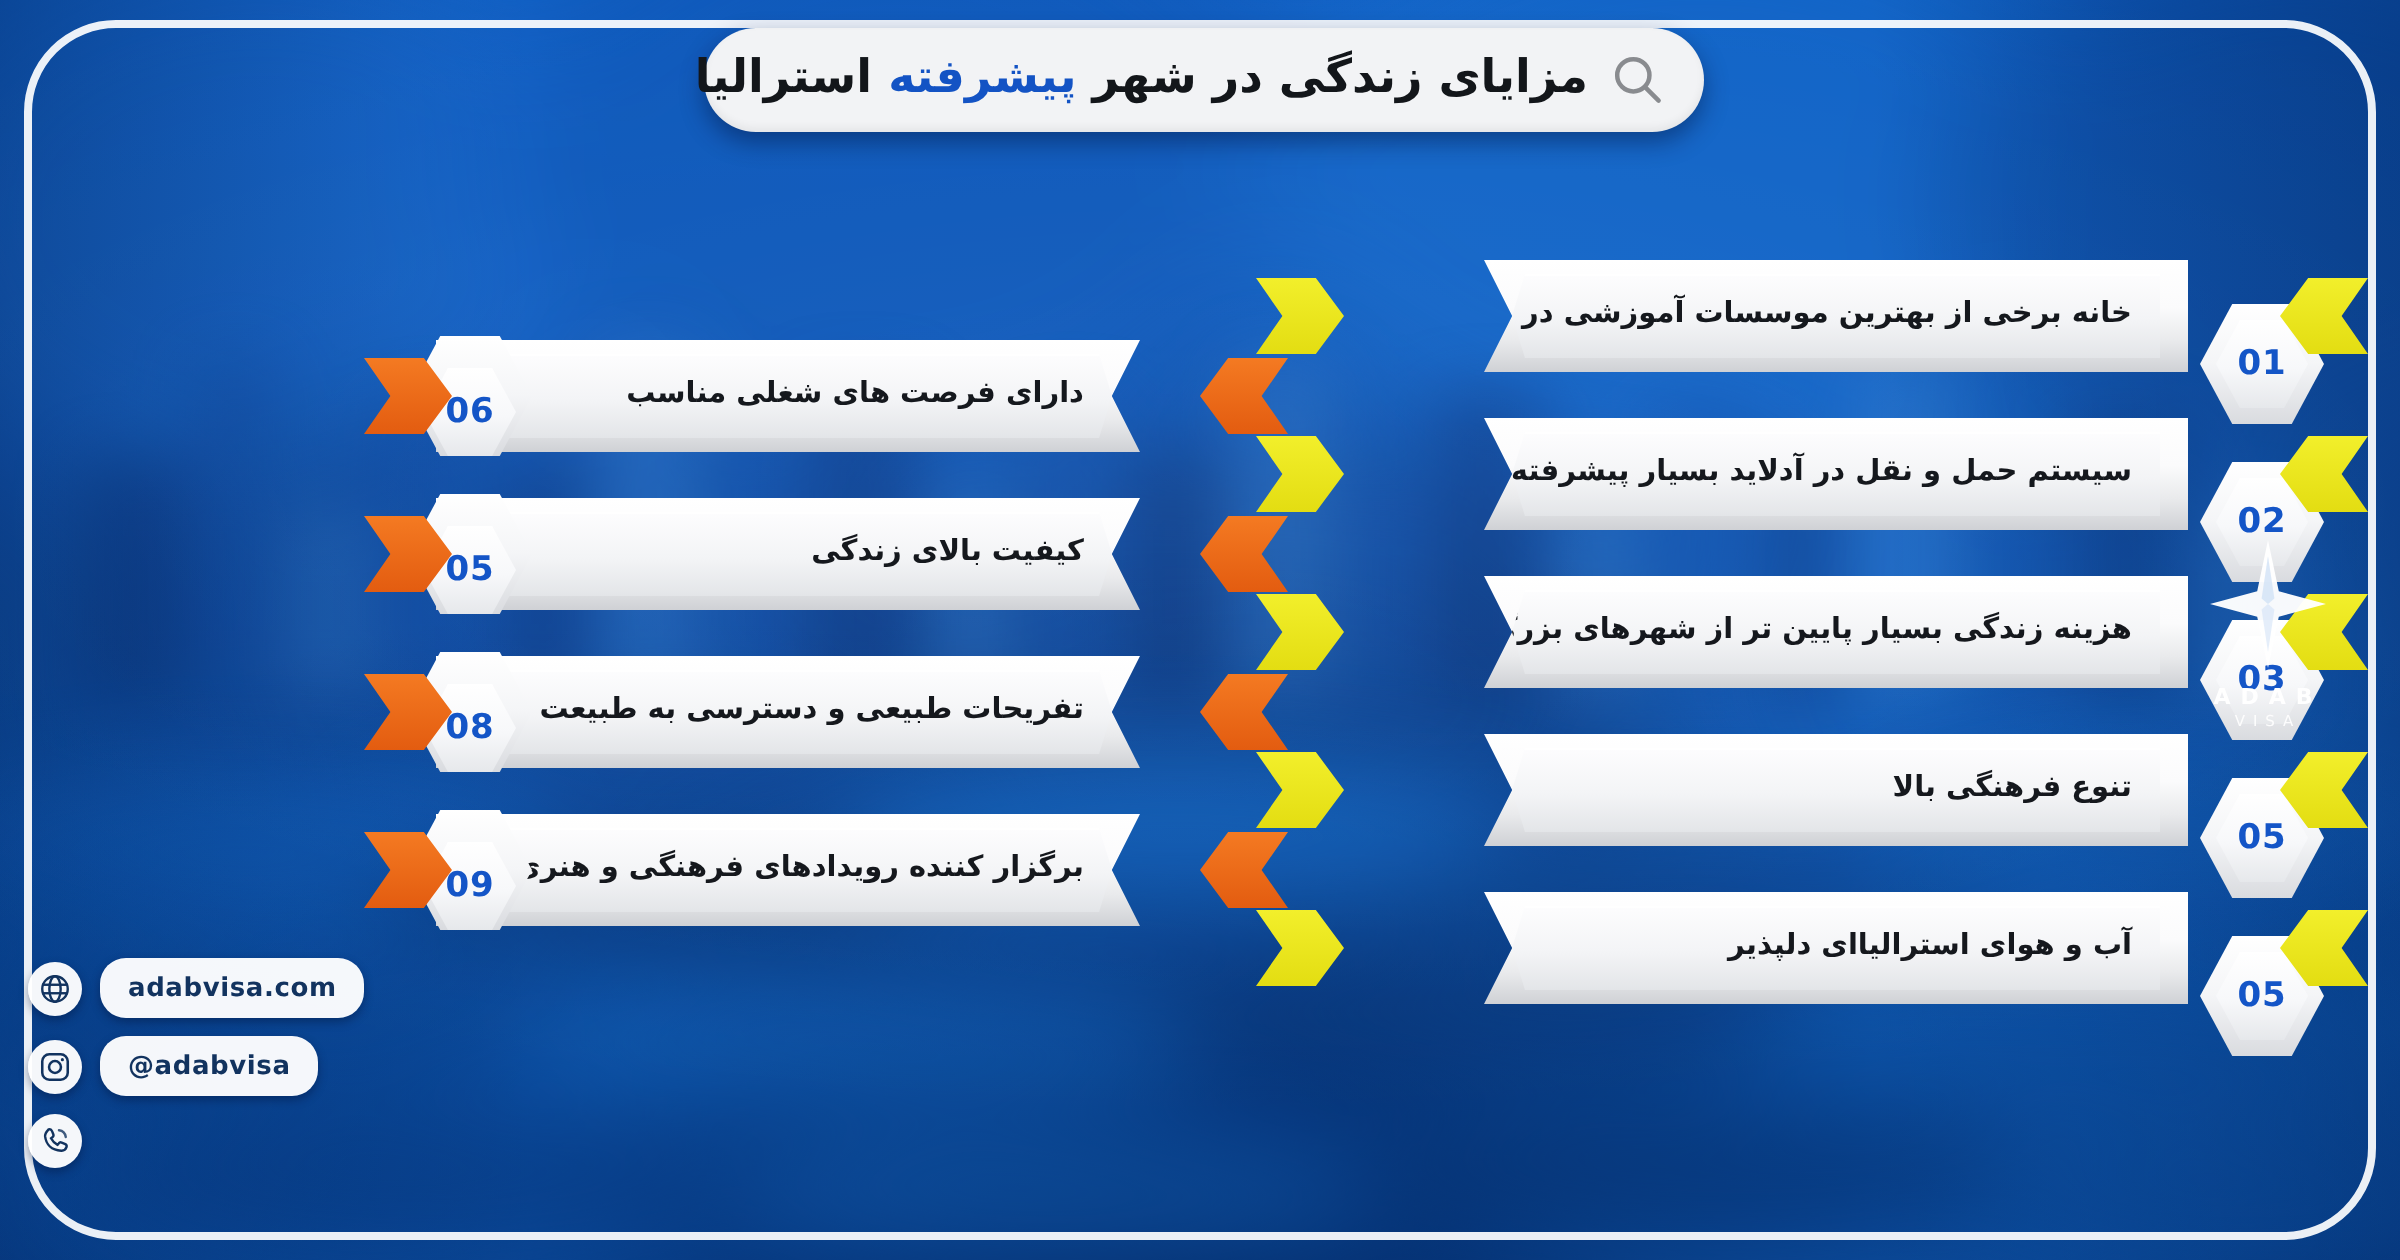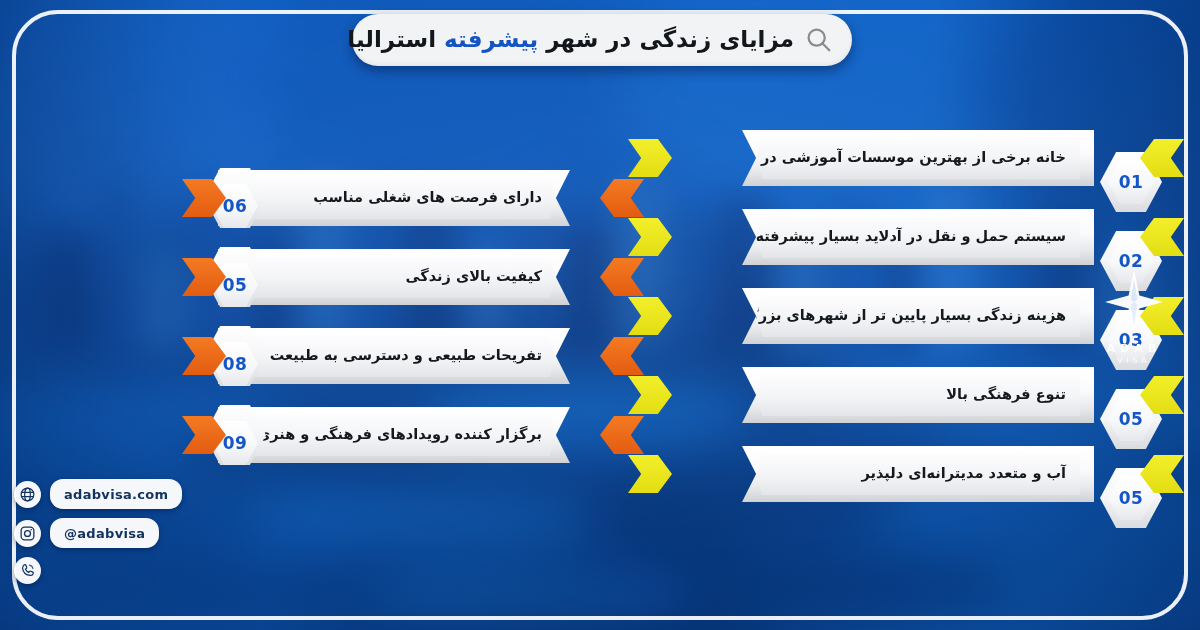--- a/index.html
+++ b/index.html
@@ -300,21 +300,21 @@
           <span class="num">05</span>
         </div>
       </div>
       <div class="chev yellow tail flip"></div>
     </div>
 
     <div class="row" style="top:446px;left:636px;right:20px;">
       <div class="chev yellow head"></div>
       <div class="bar">
         <div class="bar-inner">
-          <span class="label">آب و متعدد مدیترانه‌ای دلپذیر</span>
+          <span class="label">آب و هوای استرالیا‌ای دلپذیر</span>
         </div>
       </div>
       <div class="hexbadge">
         <div class="hexface">
           <span class="num">05</span>
         </div>
       </div>
       <div class="chev yellow tail flip"></div>
     </div>
 

